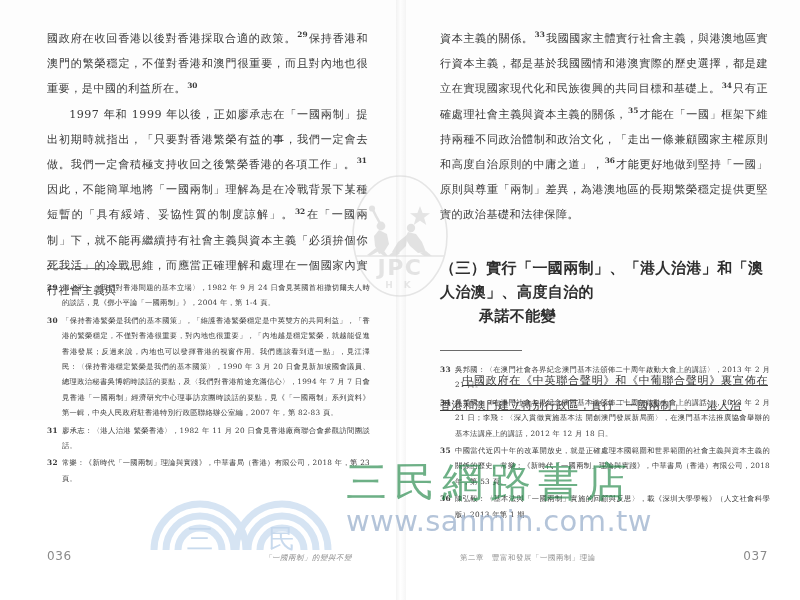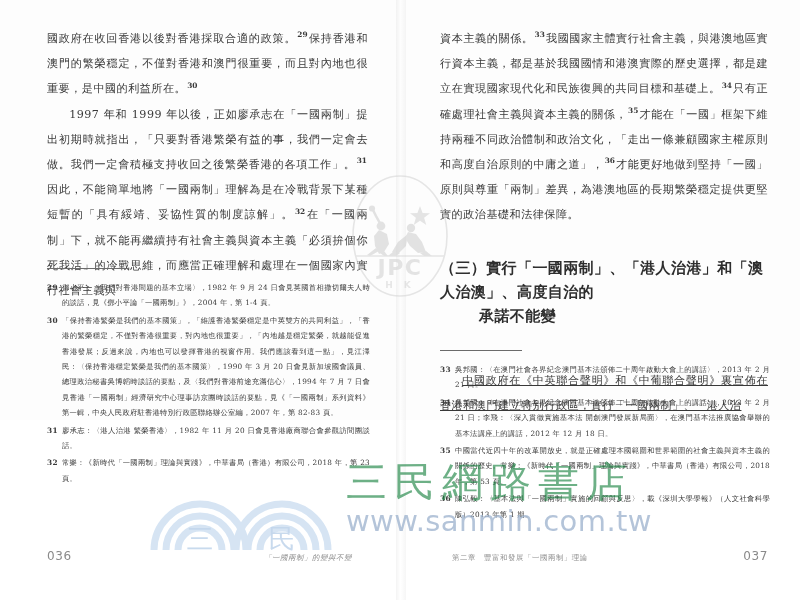--- a/index.html
+++ b/index.html
@@ -83,21 +83,21 @@
   .footer{
     position:absolute;bottom:37px;left:47px;right:32px;
     display:flex;align-items:baseline;
     font-size:7.6px;letter-spacing:0.6px;color:#8a8a8a;
   }
   .page.right .footer{left:40px;right:32px;}
   .footer .folio{font-family:"DejaVu Sans","Liberation Sans",sans-serif;font-size:12px;}
   .footer .runhead{font-size:7.4px;color:#8e8e8e;}
   .footer.left-f .runhead{margin-left:auto;margin-right:16px;font-style:italic;}
   .footer.right-f .folio{margin-left:auto;}
-  .footer.right-f .runhead{margin-left:12px;font-family:Liberation Serif, serif;}
+  .footer.right-f .runhead{margin-left:20px;font-family:Liberation Serif, serif;}
 
   
   .jpc-mark{
     position:absolute;left:348px;top:172px;width:104px;height:128px;
     opacity:0.55;pointer-events:none;
   }
   .jpc-mark svg{display:block;width:104px;height:128px;}
 
   
   .sanmin{

